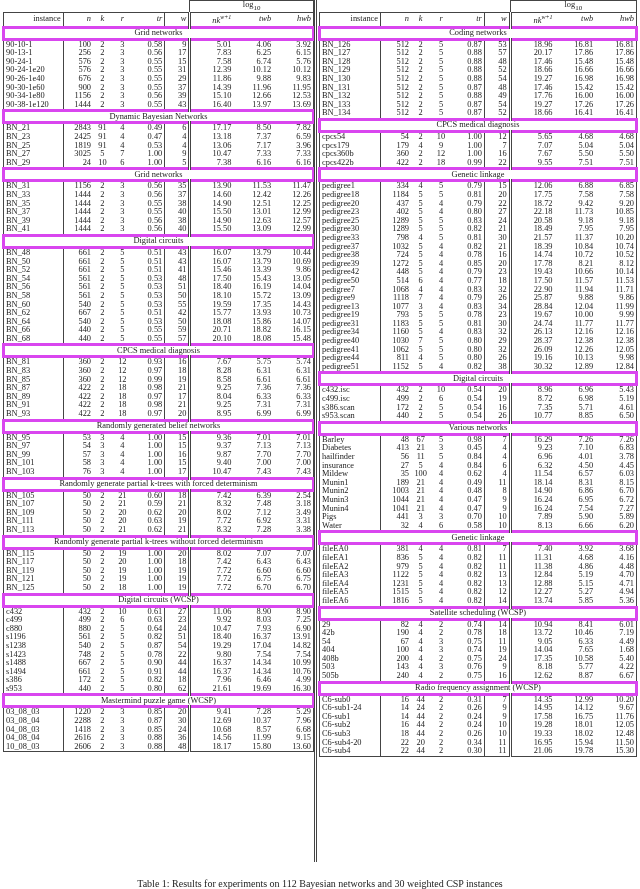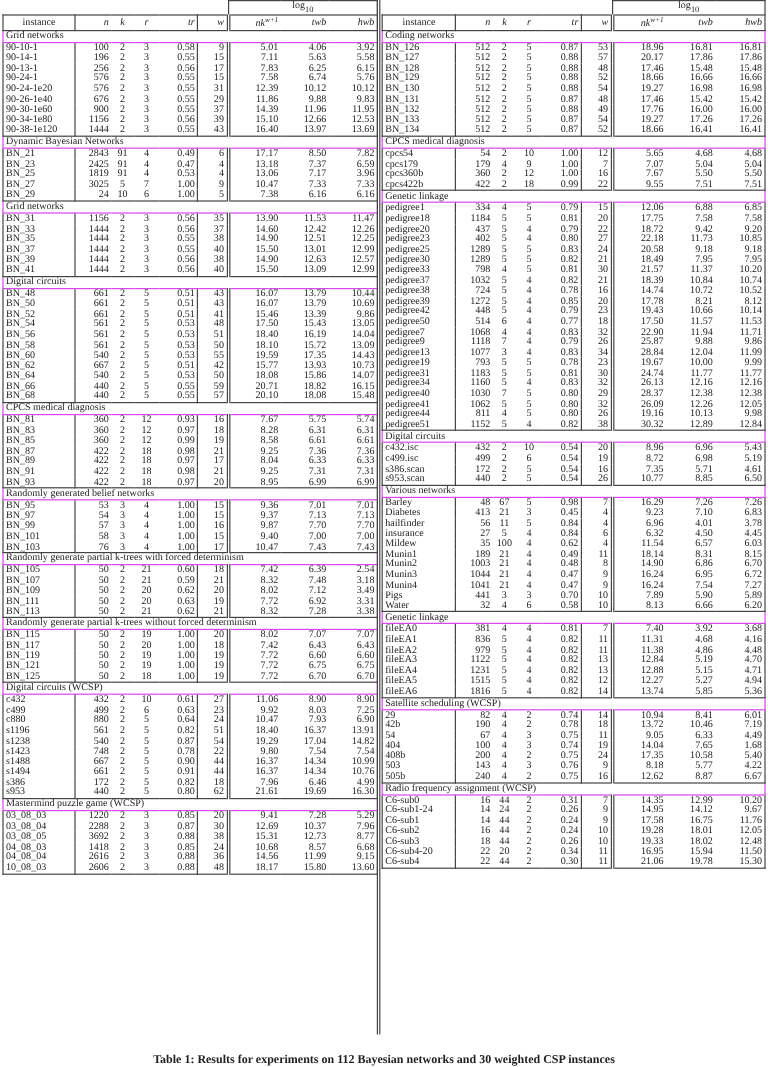--- a/index.html
+++ b/index.html
@@ -6,34 +6,34 @@
   body{width:640px;height:889px;overflow:hidden;font-family:"Liberation Serif","DejaVu Serif",serif;color:#222;}
   .page{position:relative;width:640px;height:889px;}
   .half{position:absolute;top:0;}
   .half.left{left:2px;width:313px;}
   .half.right{left:318px;width:320px;}
   table{border-collapse:collapse;width:100%;font-size:8.4px;line-height:8.6px;}
   td,th{padding:0 2px;white-space:nowrap;font-weight:normal;}
   .logrow th{height:10px;}
   .loghead{border:1px solid #444;border-bottom:1px solid #444;text-align:center;font-size:8.4px;}
   .hdr th{border-top:1px solid #444;border-bottom:1px solid #444;font-style:italic;height:10px;}
-  .hdr th.inst{font-style:normal;text-align:center;margin-left:21px;}
-  .sect td{text-align:left;border:1px solid #d946ef;height:9px;}
+  .hdr th.inst{font-style:normal;text-align:right;margin-left:21px;}
+  .sect td{text-align:center;border:3px solid #d946ef;height:9px;}
   .c-inst{text-align:left;border-left:1px solid #444;border-right:1px solid #444;width:52px;}
   .c-n{text-align:right;width:24px;}
   .c-k{text-align:center;width:14px;}
   .c-r{text-align:center;width:16px;}
   .c-tr{text-align:right;width:26px;border-right:1px solid #444;}
   .c-w{text-align:right;width:18px;border-right:3px double #444;}
   .c-nk{text-align:right;width:36px;}
   .c-twb{text-align:right;width:34px;}
   .c-hwb{text-align:right;width:34px;border-right:1px solid #444;}
   .lastrow td{border-bottom:1px solid #444;}
   .divider{position:absolute;left:314px;top:0;width:3px;height:862px;border-left:1px solid #444;border-right:1px solid #444;box-sizing:border-box;}
-  .caption{position:absolute;left:0;top:878px;width:640px;text-align:center;font-size:10px;font-weight:bold;}
+  .caption{position:absolute;left:0;top:878px;width:640px;text-align:center;font-size:10px;}
   sup{font-size:6px;}
 </style>
 </head>
 <body>
 
 <div class="page">
   <div class="half left">
     <table>
         <tbody id="tb-left">
           <tr class="logrow">
@@ -59,31 +59,20 @@
             <td class="c-n">100</td>
             <td class="c-k">2</td>
             <td class="c-r">3</td>
             <td class="c-tr">0.58</td>
             <td class="c-w">9</td>
             <td class="c-nk">5.01</td>
             <td class="c-twb">4.06</td>
             <td class="c-hwb">3.92</td>
           </tr>
           <tr>
-            <td class="c-inst">90-14-1</td>
-            <td class="c-n">196</td>
-            <td class="c-k">2</td>
-            <td class="c-r">3</td>
-            <td class="c-tr">0.55</td>
-            <td class="c-w">15</td>
-            <td class="c-nk">7.11</td>
-            <td class="c-twb">5.63</td>
-            <td class="c-hwb">5.58</td>
-          </tr>
-          <tr>
             <td class="c-inst">90-13-1</td>
             <td class="c-n">256</td>
             <td class="c-k">2</td>
             <td class="c-r">3</td>
             <td class="c-tr">0.56</td>
             <td class="c-w">17</td>
             <td class="c-nk">7.83</td>
             <td class="c-twb">6.25</td>
             <td class="c-hwb">6.15</td>
           </tr>
@@ -788,31 +777,20 @@
           <tr>
             <td class="c-inst">03_08_04</td>
             <td class="c-n">2288</td>
             <td class="c-k">2</td>
             <td class="c-r">3</td>
             <td class="c-tr">0.87</td>
             <td class="c-w">30</td>
             <td class="c-nk">12.69</td>
             <td class="c-twb">10.37</td>
             <td class="c-hwb">7.96</td>
-          </tr>
-          <tr>
-            <td class="c-inst">03_08_05</td>
-            <td class="c-n">3692</td>
-            <td class="c-k">2</td>
-            <td class="c-r">3</td>
-            <td class="c-tr">0.88</td>
-            <td class="c-w">38</td>
-            <td class="c-nk">15.31</td>
-            <td class="c-twb">12.73</td>
-            <td class="c-hwb">8.77</td>
           </tr>
           <tr>
             <td class="c-inst">04_08_03</td>
             <td class="c-n">1418</td>
             <td class="c-k">2</td>
             <td class="c-r">3</td>
             <td class="c-tr">0.85</td>
             <td class="c-w">24</td>
             <td class="c-nk">10.68</td>
             <td class="c-twb">8.57</td>

